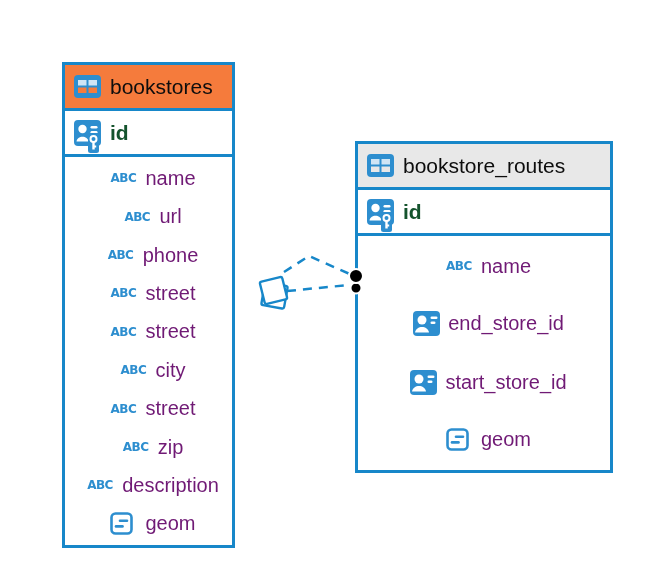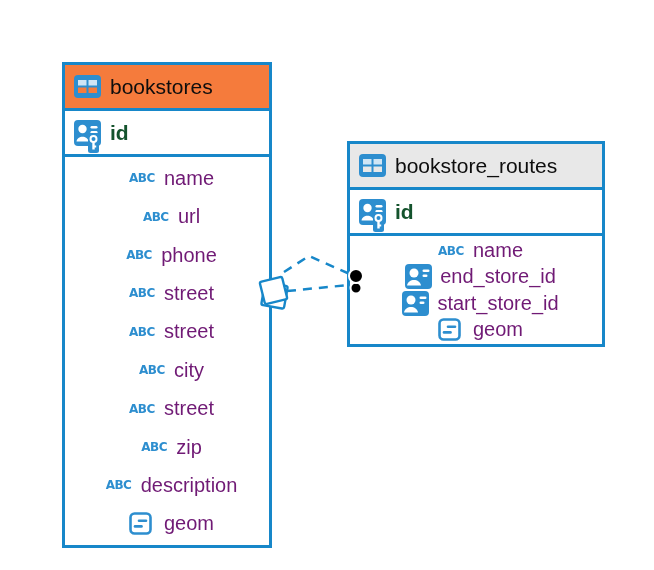--- a/index.html
+++ b/index.html
@@ -5,22 +5,22 @@
   html,body{margin:0;padding:0;}
   body{
     width:654px;height:570px;position:relative;background:#ffffff;
     font-family:"Liberation Sans","DejaVu Sans",sans-serif;overflow:hidden;
   }
   .erd-table{
     position:absolute;box-sizing:border-box;
     border:3px solid #1787c9;background:#ffffff;
     display:flex;flex-direction:column;
   }
-  #table-bookstores{left:62px;top:62px;width:210px;height:486px;}
-  #table-bookstore-routes{left:347px;top:141px;width:258px;height:206px;}
+  #table-bookstores{left:62px;top:62px;width:173px;height:486px;}
+  #table-bookstore-routes{left:355px;top:141px;width:258px;height:332px;}
   .tbl-header{
     display:flex;align-items:center;gap:8px;padding:0 0 0 9px;
     height:43px;flex:0 0 43px;border-bottom:3px solid #1787c9;
   }
   .tbl-header.orange{background:#f57b3c;}
   .tbl-header.gray{background:#e8e8e8;}
   .tbl-title{font-size:21px;color:#0d0d0d;white-space:nowrap;}
   .pk-row{
     display:flex;align-items:center;gap:8px;padding:0 0 0 9px;
     height:43px;flex:0 0 43px;border-bottom:3px solid #1787c9;background:#fff;

